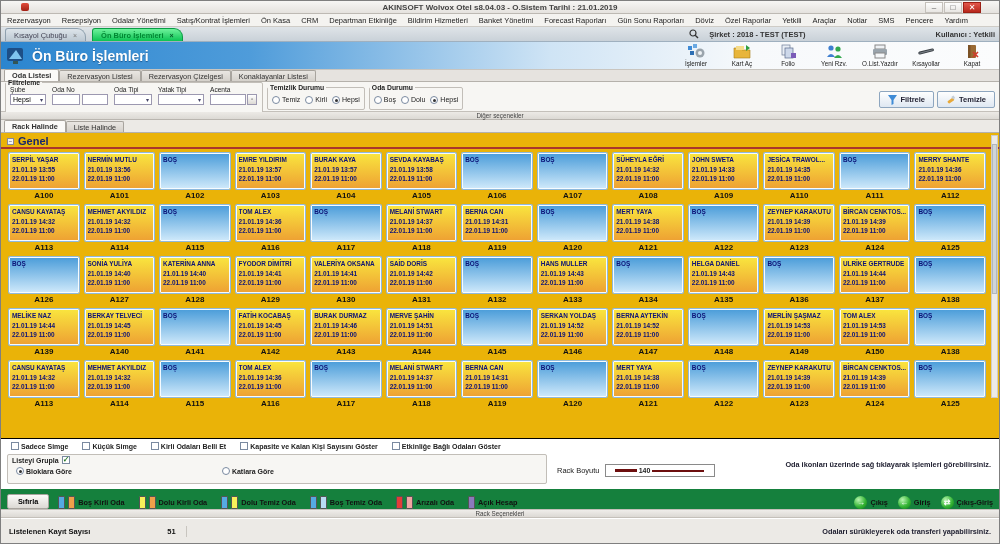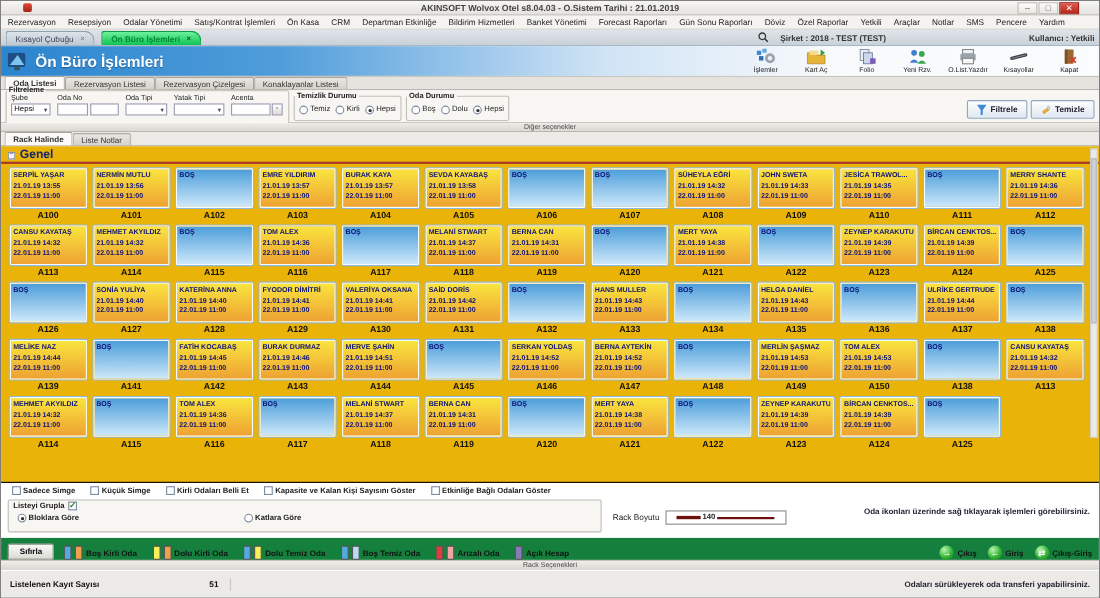--- a/index.html
+++ b/index.html
@@ -113,21 +113,21 @@
   .gbtn{display:flex;align-items:center;gap:3px}
   .gicon{width:13px;height:13px;border-radius:50%;background:radial-gradient(circle at 35% 30%,#b8f5b0,#35b435 55%,#0f7d12);display:flex;align-items:center;justify-content:center;color:#fff;font-size:8px;font-weight:bold;line-height:1}
   .gbtn .leg-label{font-size:7.3px}
 
   .rackstrip{height:9px;background:linear-gradient(#efedea,#dcd9d4);border-top:1px solid #c4c0ba;border-bottom:1px solid #c4c0ba;display:flex;align-items:center;justify-content:center}
   .rackstrip span{font-size:6.3px;color:#444}
 
   
   .statusbar{height:17px;background:#eceae6;display:flex;align-items:center;padding:12px 8px;border-top:1px solid #fff}
   .statusbar .slabel{font-size:7.5px;font-weight:bold;color:#111}
-  .statusbar .scount{font-size:7.5px;font-weight:bold;color:#111;margin-left:100px}
+  .statusbar .scount{font-size:7.5px;font-weight:bold;color:#111;margin-left:77px}
   .statusbar .cellsep{width:1px;height:11px;background:#c8c5bf;margin:0 10px}
   .statusbar .shint{margin-left:auto;font-size:7.3px;font-weight:bold;color:#223}
 </style>
 </head>
 <body>
 
 <div class="app">
 
   <div class="titlebar">
     <div class="app-icon"></div>
@@ -366,21 +366,21 @@
   <div class="strip">
       <span>Diğer seçenekler</span>
     </div>
 
   <div class="viewtabs">
 
   <div class="stab active">
         <span>Rack Halinde</span>
       </div>
       <div class="stab">
-        <span>Liste Notlar</span>
+        <span>Liste Halinde</span>
       </div>
     </div>
 
   <div class="rack-area">
     <div class="group-header">
       <div class="collapse-box">−</div>
       <div class="group-title">Genel</div>
     </div>
     <div class="room-grid">
 
@@ -737,20 +737,28 @@
 
         <div class="cell">
           <div class="card dolu">
             <div class="l">MELİKE NAZ</div>
             <div class="l">21.01.19 14:44</div>
             <div class="l">22.01.19 11:00</div>
           </div>
           <div class="rno">A139</div>
         </div>
 
+        <div class="cell">
+          <div class="card dolu">
+            <div class="l">BERKAY TELVECİ</div>
+            <div class="l">21.01.19 14:45</div>
+            <div class="l">22.01.19 11:00</div>
+          </div>
+          <div class="rno">A140</div>
+        </div>
 
         <div class="cell">
           <div class="card bos">
             <div class="l">BOŞ</div>
             <div class="l"></div>
             <div class="l"></div>
           </div>
           <div class="rno">A141</div>
         </div>
 

